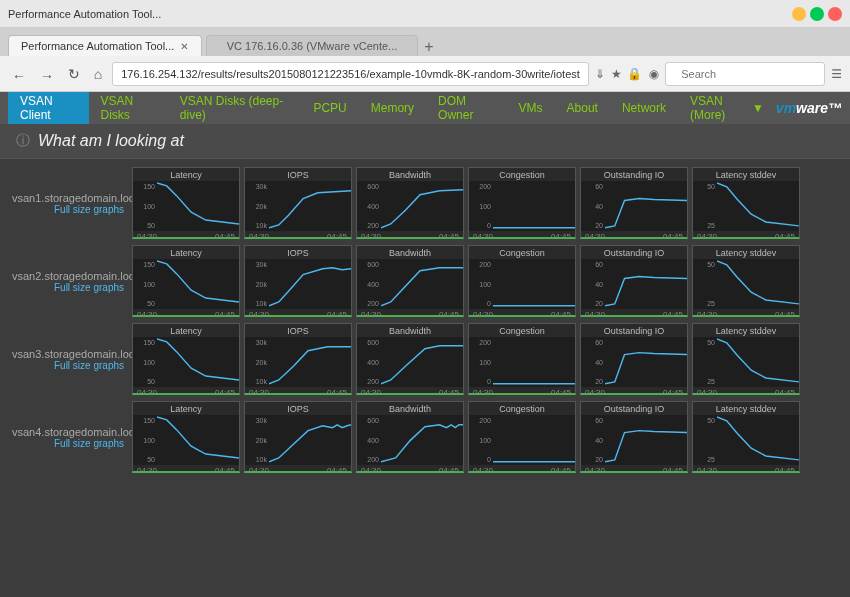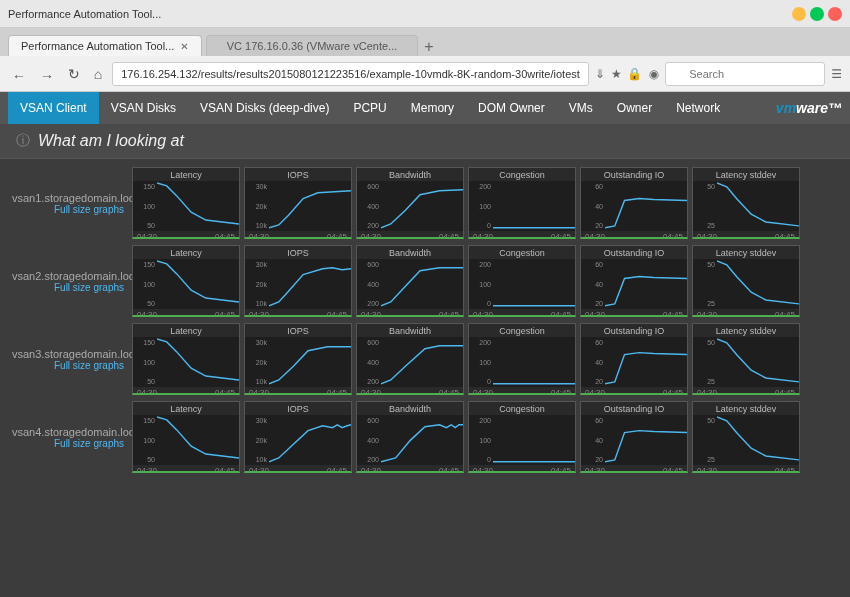--- a/index.html
+++ b/index.html
@@ -76,21 +76,21 @@
       color: #333;
     }
     .address-icons { display: flex; gap: 6px; align-items: center; }
     .addr-icon { font-size: 12px; color: #666; cursor: pointer; }
 
     .search-input {
       width: 160px;
       height: 24px;
       border: 1px solid #ccc;
       border-radius: 3px;
-      padding: 0 23px;
+      padding: 0 15px;
       font-size: 11px;
       background: white;
       color: #333;
     }
 
     
     .app-container {
       background: #3c3c3c;
       min-height: 490px;
     }
@@ -99,21 +99,21 @@
     .nav-bar {
       background: #555;
       height: 32px;
       display: flex;
       align-items: center;
       padding: 0 8px;
     }
     .nav-item {
       padding: 6px 12px;
       font-size: 12px;
-      color: #ffffff;
+      color: #84cc16;
       cursor: pointer;
       height: 32px;
       display: flex;
       align-items: center;
     }
     .nav-item.active { background: #1a8fc1; color: white; }
     .nav-item.dropdown { display: flex; gap: 4px; align-items: center; }
     .vmware-logo {
       margin-left: auto;
       color: white;
@@ -279,24 +279,28 @@
     <div class="nav-item">
       <span>Memory</span>
     </div>
     <div class="nav-item">
       <span>DOM Owner</span>
     </div>
     <div class="nav-item">
       <span>VMs</span>
     </div>
     <div class="nav-item">
-      <span>Owner</span>
+      <span>About</span>
     </div>
     <div class="nav-item">
       <span>Network</span>
+    </div>
+    <div class="nav-item dropdown">
+      <span>VSAN (More)</span>
+      <span>▼</span>
     </div>
     <div class="vmware-logo">
       <span style="color:#1a8fc1;">vm</span>ware™
     </div>
   </div>
 
   <div class="page-header">
     <span class="help-icon">ⓘ</span>
     <h1>What am I looking at</h1>
   </div>

